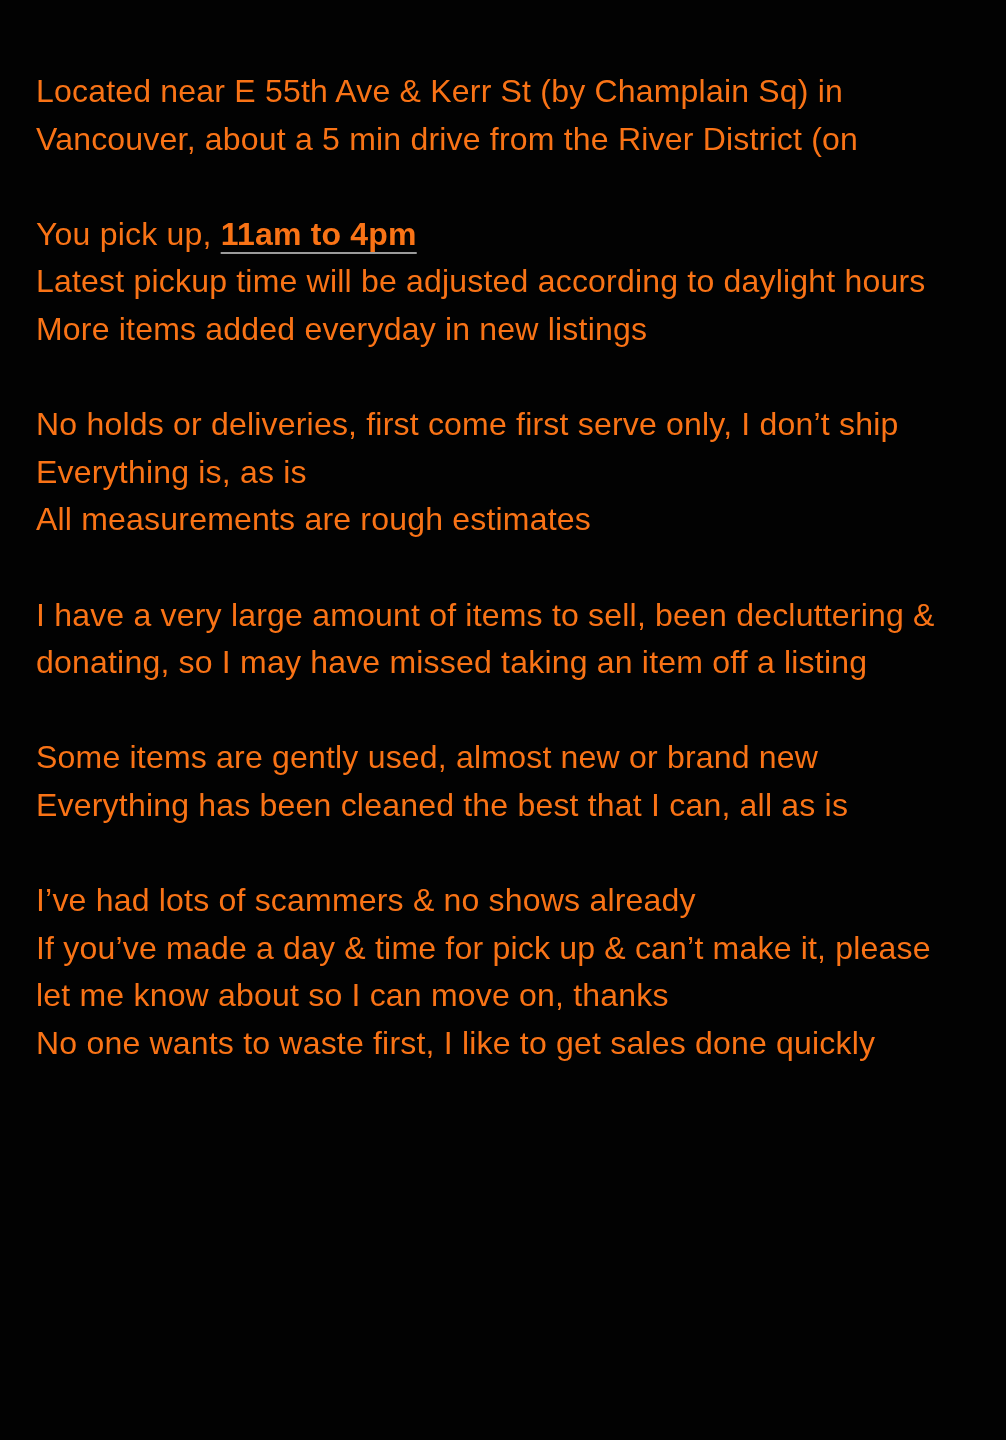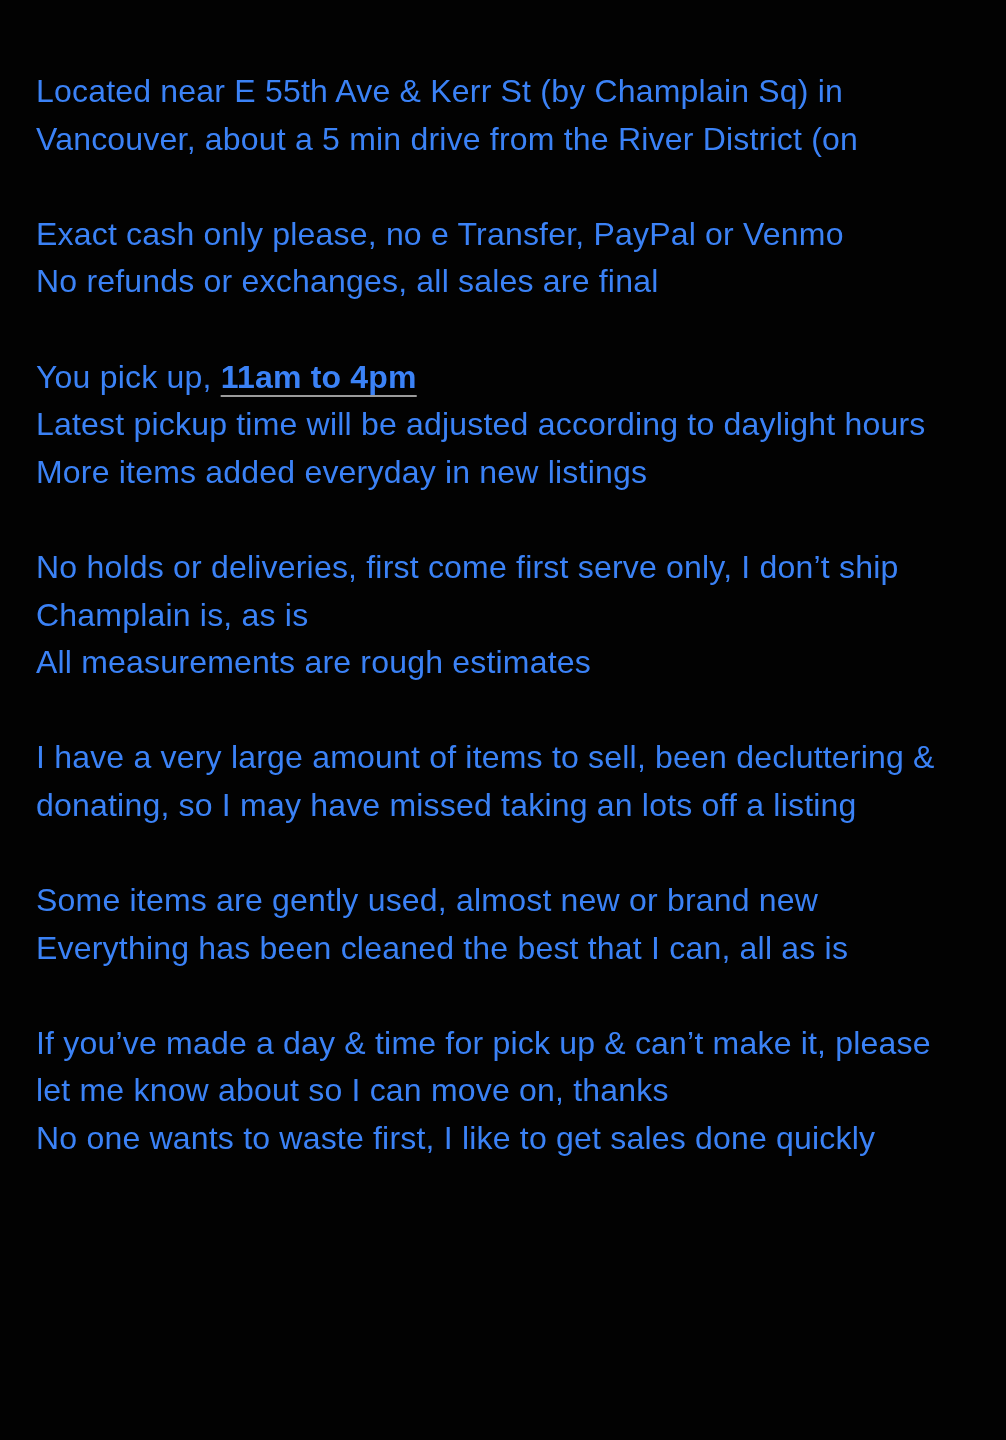--- a/index.html
+++ b/index.html
@@ -5,21 +5,21 @@
   html, body {
     margin: 0;
     padding: 0;
     background: #000000;
   }
   .screen {
     position: relative;
     width: 1006px;
     height: 1440px;
     background: #020202;
-    color: #3b82f6;
+    color: #f97316;
     font-family: "Liberation Sans", sans-serif;
     font-size: 32px;
     line-height: 47.6px;
     font-weight: 400;
     letter-spacing: 0.2px;
     padding: 68px 28px 0 36px;
     box-sizing: border-box;
     overflow: hidden;
   }
   .para {
@@ -39,46 +39,43 @@
 </head>
 <body>
 
 <div class="screen">
 
   <div class="para">
     <div class="line">Located near E 55th Ave &amp; Kerr St (by Champlain Sq) in</div>
     <div class="line">Vancouver, about a 5 min drive from the River District (on</div>
   </div>
 
-  <div class="para">
-    <div class="line">Exact cash only please, no e Transfer, PayPal or Venmo</div>
-    <div class="line">No refunds or exchanges, all sales are final</div>
-  </div>
 
   <div class="para">
     <div class="line"><span>You pick up, </span><span class="underlined">11am to 4pm</span></div>
     <div class="line">Latest pickup time will be adjusted according to daylight hours</div>
     <div class="line">More items added everyday in new listings</div>
   </div>
 
   <div class="para">
     <div class="line">No holds or deliveries, first come first serve only, I don’t ship</div>
-    <div class="line">Champlain is, as is</div>
+    <div class="line">Everything is, as is</div>
     <div class="line">All measurements are rough estimates</div>
   </div>
 
   <div class="para">
     <div class="line">I have a very large amount of items to sell, been decluttering &amp;</div>
-    <div class="line">donating, so I may have missed taking an lots off a listing</div>
+    <div class="line">donating, so I may have missed taking an item off a listing</div>
   </div>
 
   <div class="para">
     <div class="line">Some items are gently used, almost new or brand new</div>
     <div class="line">Everything has been cleaned the best that I can, all as is</div>
   </div>
 
   <div class="para">
+    <div class="line">I’ve had lots of scammers &amp; no shows already</div>
     <div class="line">If you’ve made a day &amp; time for pick up &amp; can’t make it, please</div>
     <div class="line">let me know about so I can move on, thanks</div>
     <div class="line">No one wants to waste first, I like to get sales done quickly</div>
   </div>
 
 </div>
 
 </body></html>

